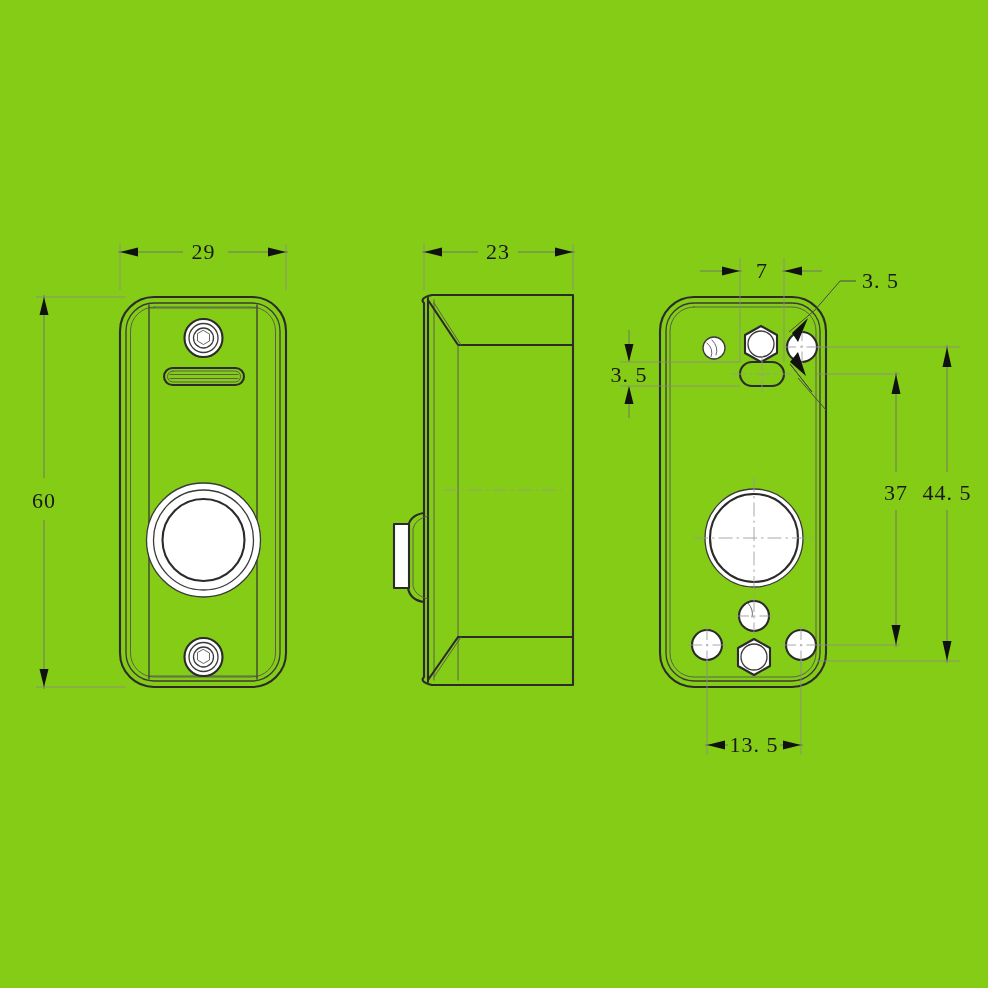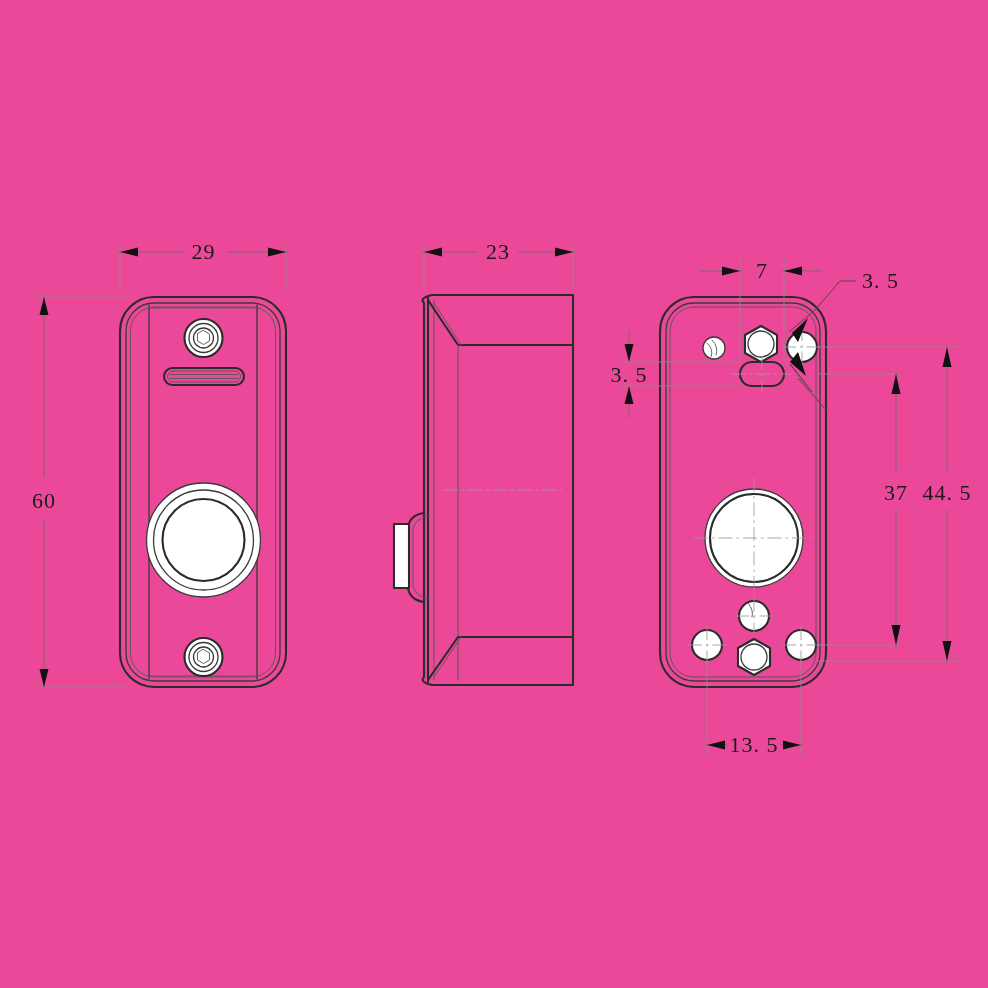--- a/index.html
+++ b/index.html
@@ -10,21 +10,21 @@
   body {
     width: 988px;
     height: 988px;
     font-family: "Liberation Serif", serif;
     overflow: hidden;
   }
   #drawing-root {
     position: relative;
     width: 988px;
     height: 988px;
-    background: #ec4899;
+    background: #84cc16;
   }
   svg.sheet {
     position: absolute;
     top: 0;
     left: 0;
     width: 988px;
     height: 988px;
     display: block;
   }
   .dim-text {

